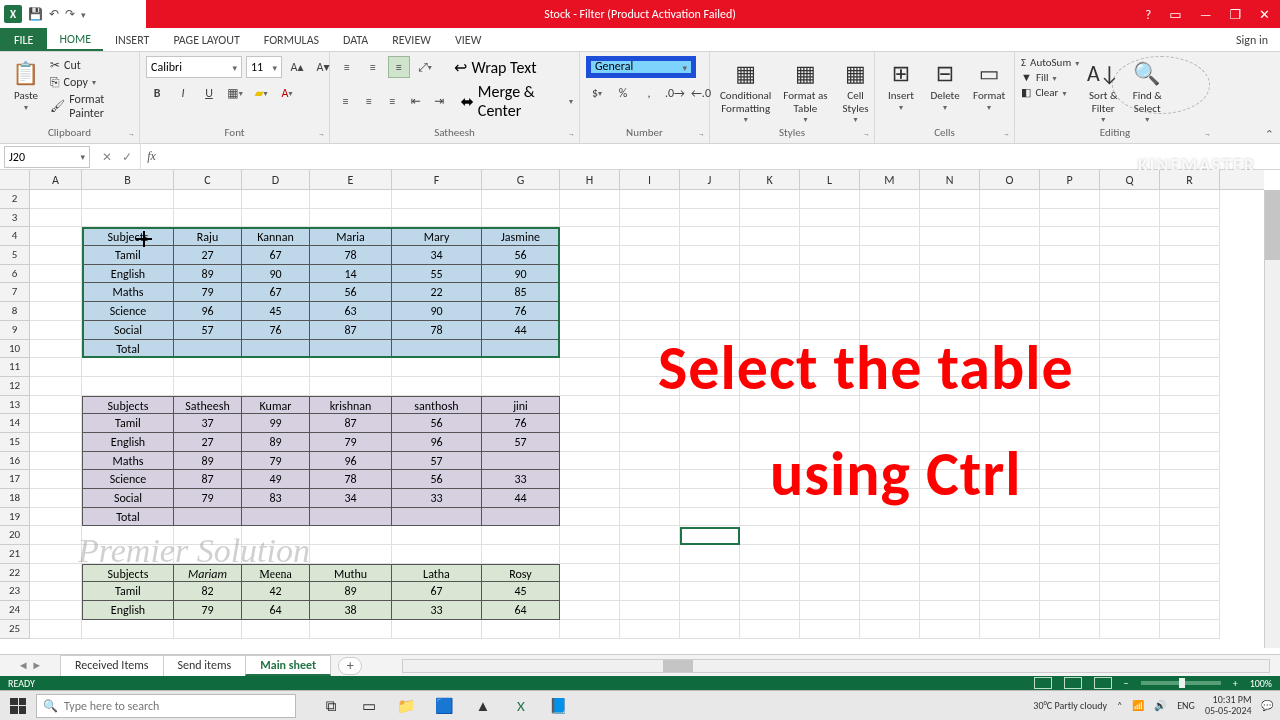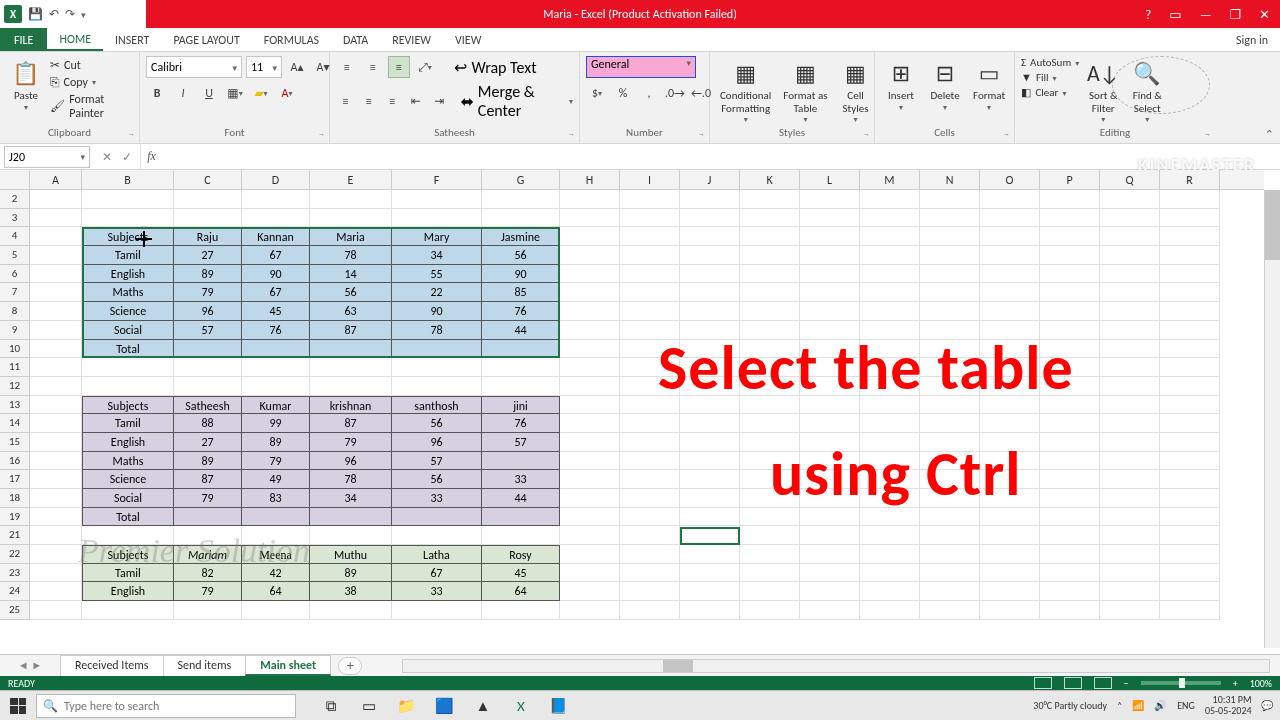--- a/index.html
+++ b/index.html
@@ -28,21 +28,21 @@
 .group-body { flex: 1; display: flex; align-items: flex-start; gap: 4px; padding-top: 2px; }
 .vstack { display: flex; flex-direction: column; gap: 3px; font-size: 12px; color: #333; }
 .h { display: flex; align-items: center; gap: 4px; }
 .btn-square { width: 22px; height: 22px; border: 1px solid transparent; display: inline-flex; align-items: center; justify-content: center; font-size: 12px; color: #444; }
 .fontbox { width: 96px; height: 22px; border: 1px solid #c5c5c5; background: #fff; font-size: 12px; padding: 0 4px; display: flex; align-items: center; justify-content: space-between; }
 .sizebox { width: 36px; height: 22px; border: 1px solid #c5c5c5; background: #fff; font-size: 12px; padding: 0 4px; display: flex; align-items: center; justify-content: space-between; }
 .caret { font-size: 9px; color: #666; }
 .bigbtn { display: flex; flex-direction: column; align-items: center; justify-content: center; font-size: 11px; color: #333; padding: 2px 4px; line-height: 1.15; text-align: center; }
 .bigbtn .ico { width: 32px; height: 32px; display: flex; align-items: center; justify-content: center; font-size: 22px; }
 .dd { font-size: 8px; color: #666; }
-.numfmt { width: 110px; height: 22px; border: 1px solid #1d4ed8; background: #f9a8d4; font-size: 12px; padding: 0 4px; display: flex; align-items: flex-start; justify-content: space-between; }
+.numfmt { width: 110px; height: 22px; border: 5px solid #1d4ed8; background: #7dd3fc; font-size: 12px; padding: 0 4px; display: flex; align-items: flex-end; justify-content: space-between; }
 .alignbtn.active { background: #cfe3cd; border: 1px solid #9bba97; }
 
 
 .fbar { height: 26px; border-bottom: 1px solid #d4d4d4; display: flex; align-items: center; font-size: 12px; background: #fff; }
 .namebox { width: 86px; height: 22px; border: 1px solid #c5c5c5; margin: 0 4px; padding: 0 4px; display: flex; align-items: center; justify-content: space-between; }
 .fx-btns { display: flex; gap: 10px; color: #888; padding: 0 8px; align-items: center; height: 100%; border-right: 1px solid #e0e0e0; }
 .fx { font-style: italic; font-family: "Cambria Math", serif; padding: 0 6px; color: #555; }
 .watermark-km { position: absolute; right: 24px; top: 154px; color: rgba(255,255,255,0.85); font-size: 18px; letter-spacing: 2px; font-weight: 600; text-shadow: 0 0 3px rgba(0,0,0,0.25); pointer-events: none; }
 
 
@@ -115,21 +115,21 @@
 <body>
 
 <div class="titlebar">
   <div class="qat">
     <span class="xlicon">X</span>
     <span>💾</span>
     <span>↶</span>
     <span>↷</span>
     <span class="caret">▾</span>
   </div>
-  <span class="title">Maria  -  Excel (Product Activation Failed)</span>
+  <span class="title">Stock  -  Filter (Product Activation Failed)</span>
   <div class="winbtns">
     <span>?</span>
     <span>▭</span>
     <span>—</span>
     <span>❐</span>
     <span>✕</span>
   </div>
 </div>
 
 <div class="ribbon-tabs">
@@ -616,21 +616,21 @@
         <div class="cell" style="width: 60px;"></div>
         <div class="cell" style="width: 60px;"></div>
         <div class="cell" style="width: 60px;"></div>
         <div class="cell" style="width: 60px;"></div>
         <div class="cell" style="width: 60px;"></div>
       </div>
       <div class="row">
         <div class="rowhdr">14</div>
         <div class="cell" style="width: 52px;"></div>
         <div class="cell t-lab t-brd purp t-brd-left" style="width: 92px;">Tamil</div>
-        <div class="cell t-cell t-brd purp" style="width: 68px;">88</div>
+        <div class="cell t-cell t-brd purp" style="width: 68px;">37</div>
         <div class="cell t-cell t-brd purp" style="width: 68px;">99</div>
         <div class="cell t-cell t-brd purp" style="width: 82px;">87</div>
         <div class="cell t-cell t-brd purp" style="width: 90px;">56</div>
         <div class="cell t-cell t-brd purp" style="width: 78px;">76</div>
         <div class="cell" style="width: 60px;"></div>
         <div class="cell" style="width: 60px;"></div>
         <div class="cell" style="width: 60px;"></div>
         <div class="cell" style="width: 60px;"></div>
         <div class="cell" style="width: 60px;"></div>
         <div class="cell" style="width: 60px;"></div>
@@ -726,20 +726,41 @@
       </div>
       <div class="row">
         <div class="rowhdr">19</div>
         <div class="cell" style="width: 52px;"></div>
         <div class="cell t-lab t-brd purp t-brd-left" style="width: 92px;">Total</div>
         <div class="cell t-cell t-brd purp" style="width: 68px;"></div>
         <div class="cell t-cell t-brd purp" style="width: 68px;"></div>
         <div class="cell t-cell t-brd purp" style="width: 82px;"></div>
         <div class="cell t-cell t-brd purp" style="width: 90px;"></div>
         <div class="cell t-cell t-brd purp" style="width: 78px;"></div>
+        <div class="cell" style="width: 60px;"></div>
+        <div class="cell" style="width: 60px;"></div>
+        <div class="cell" style="width: 60px;"></div>
+        <div class="cell" style="width: 60px;"></div>
+        <div class="cell" style="width: 60px;"></div>
+        <div class="cell" style="width: 60px;"></div>
+        <div class="cell" style="width: 60px;"></div>
+        <div class="cell" style="width: 60px;"></div>
+        <div class="cell" style="width: 60px;"></div>
+        <div class="cell" style="width: 60px;"></div>
+        <div class="cell" style="width: 60px;"></div>
+      </div>
+      <div class="row">
+        <div class="rowhdr">20</div>
+        <div class="cell" style="width: 52px;"></div>
+        <div class="cell" style="width: 92px;"></div>
+        <div class="cell" style="width: 68px;"></div>
+        <div class="cell" style="width: 68px;"></div>
+        <div class="cell" style="width: 82px;"></div>
+        <div class="cell" style="width: 90px;"></div>
+        <div class="cell" style="width: 78px;"></div>
         <div class="cell" style="width: 60px;"></div>
         <div class="cell" style="width: 60px;"></div>
         <div class="cell" style="width: 60px;"></div>
         <div class="cell" style="width: 60px;"></div>
         <div class="cell" style="width: 60px;"></div>
         <div class="cell" style="width: 60px;"></div>
         <div class="cell" style="width: 60px;"></div>
         <div class="cell" style="width: 60px;"></div>
         <div class="cell" style="width: 60px;"></div>
         <div class="cell" style="width: 60px;"></div>

